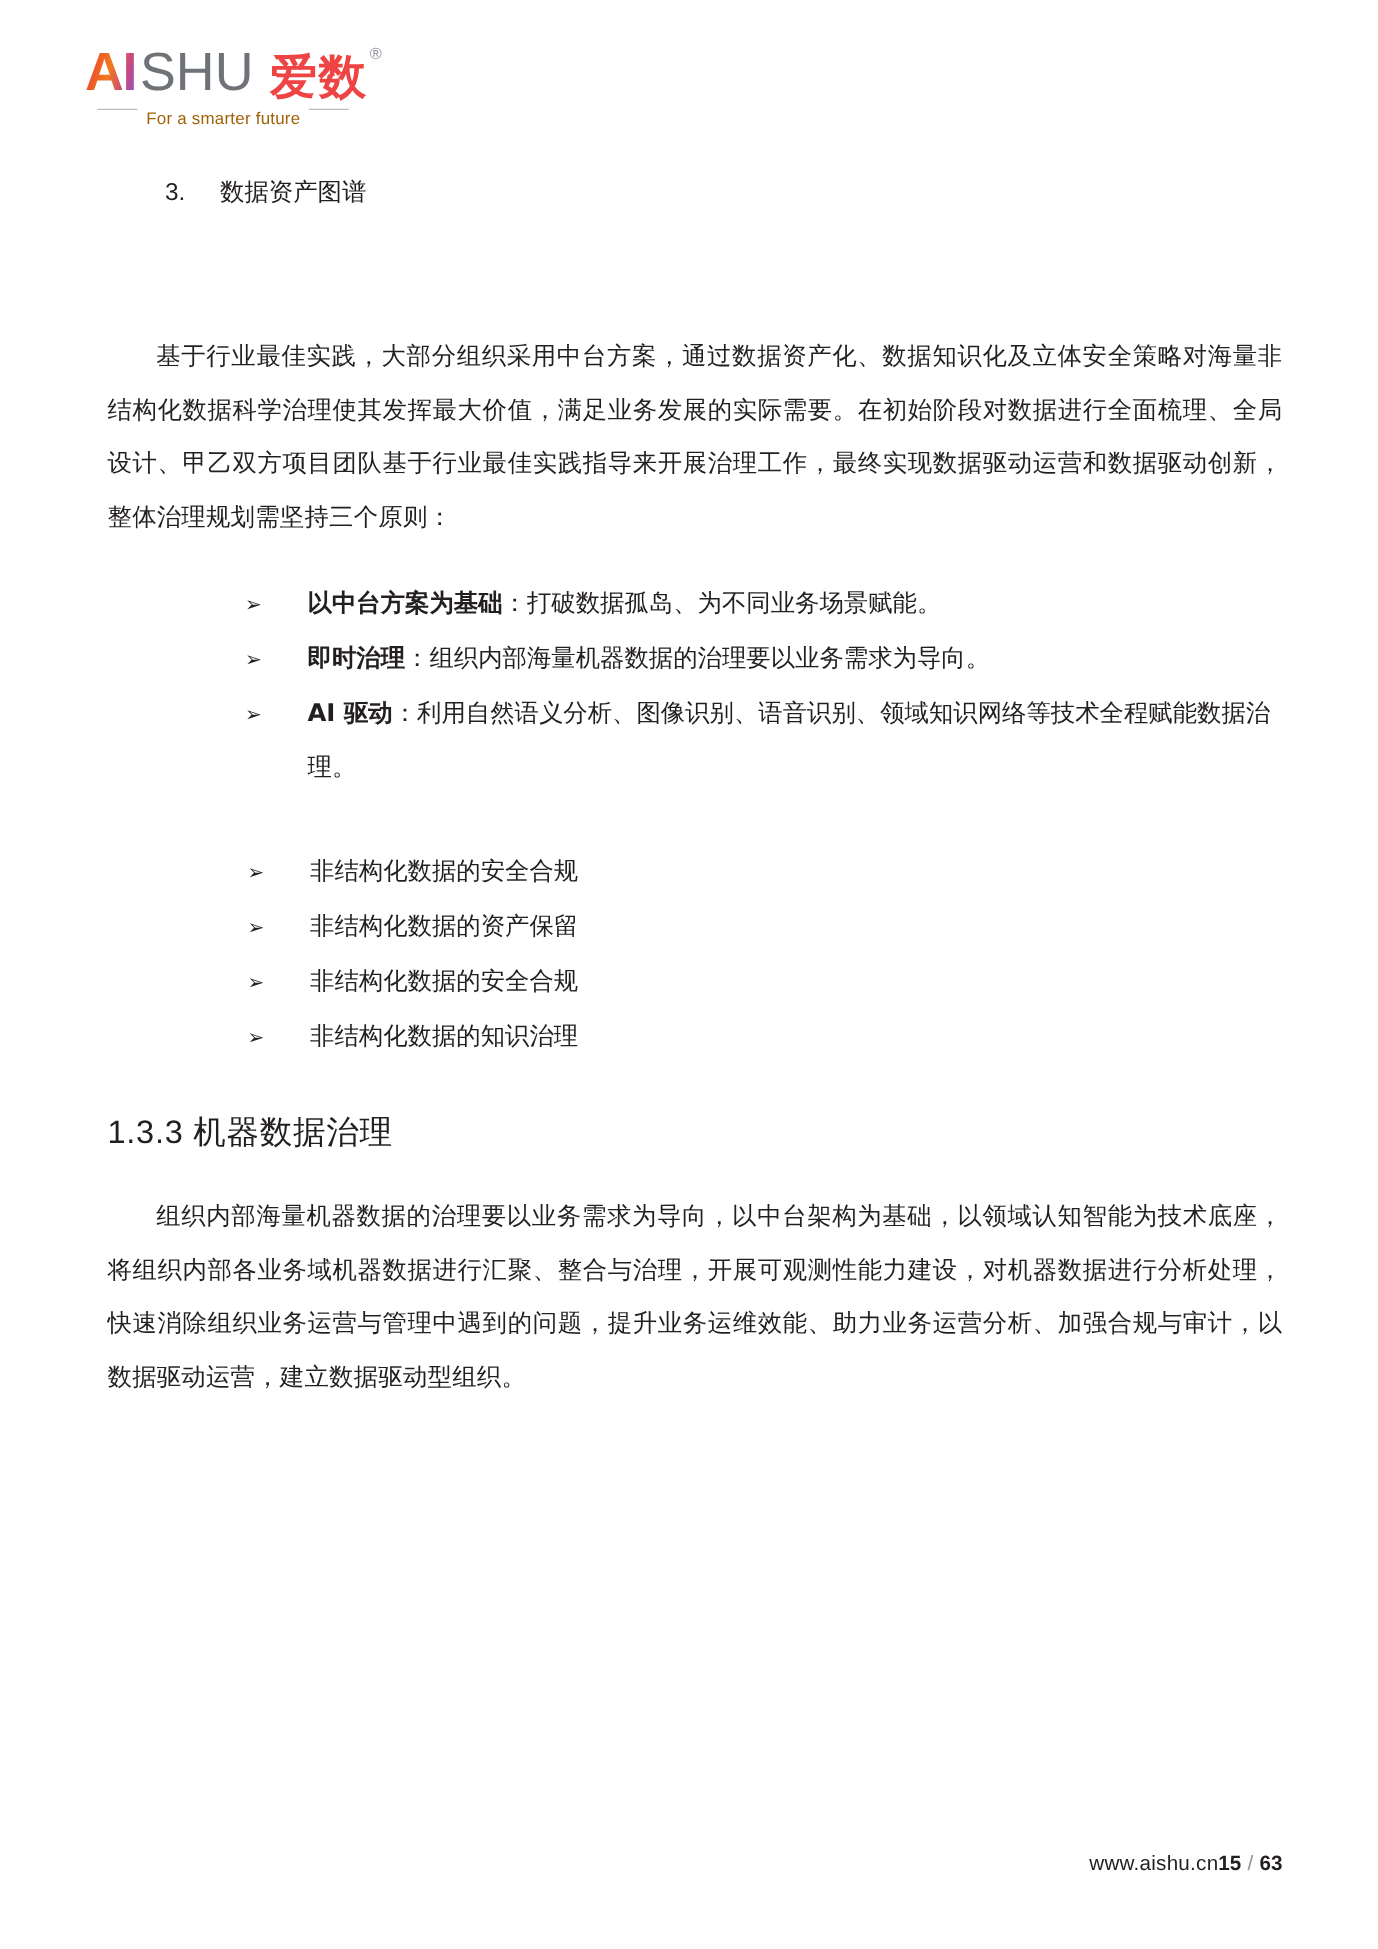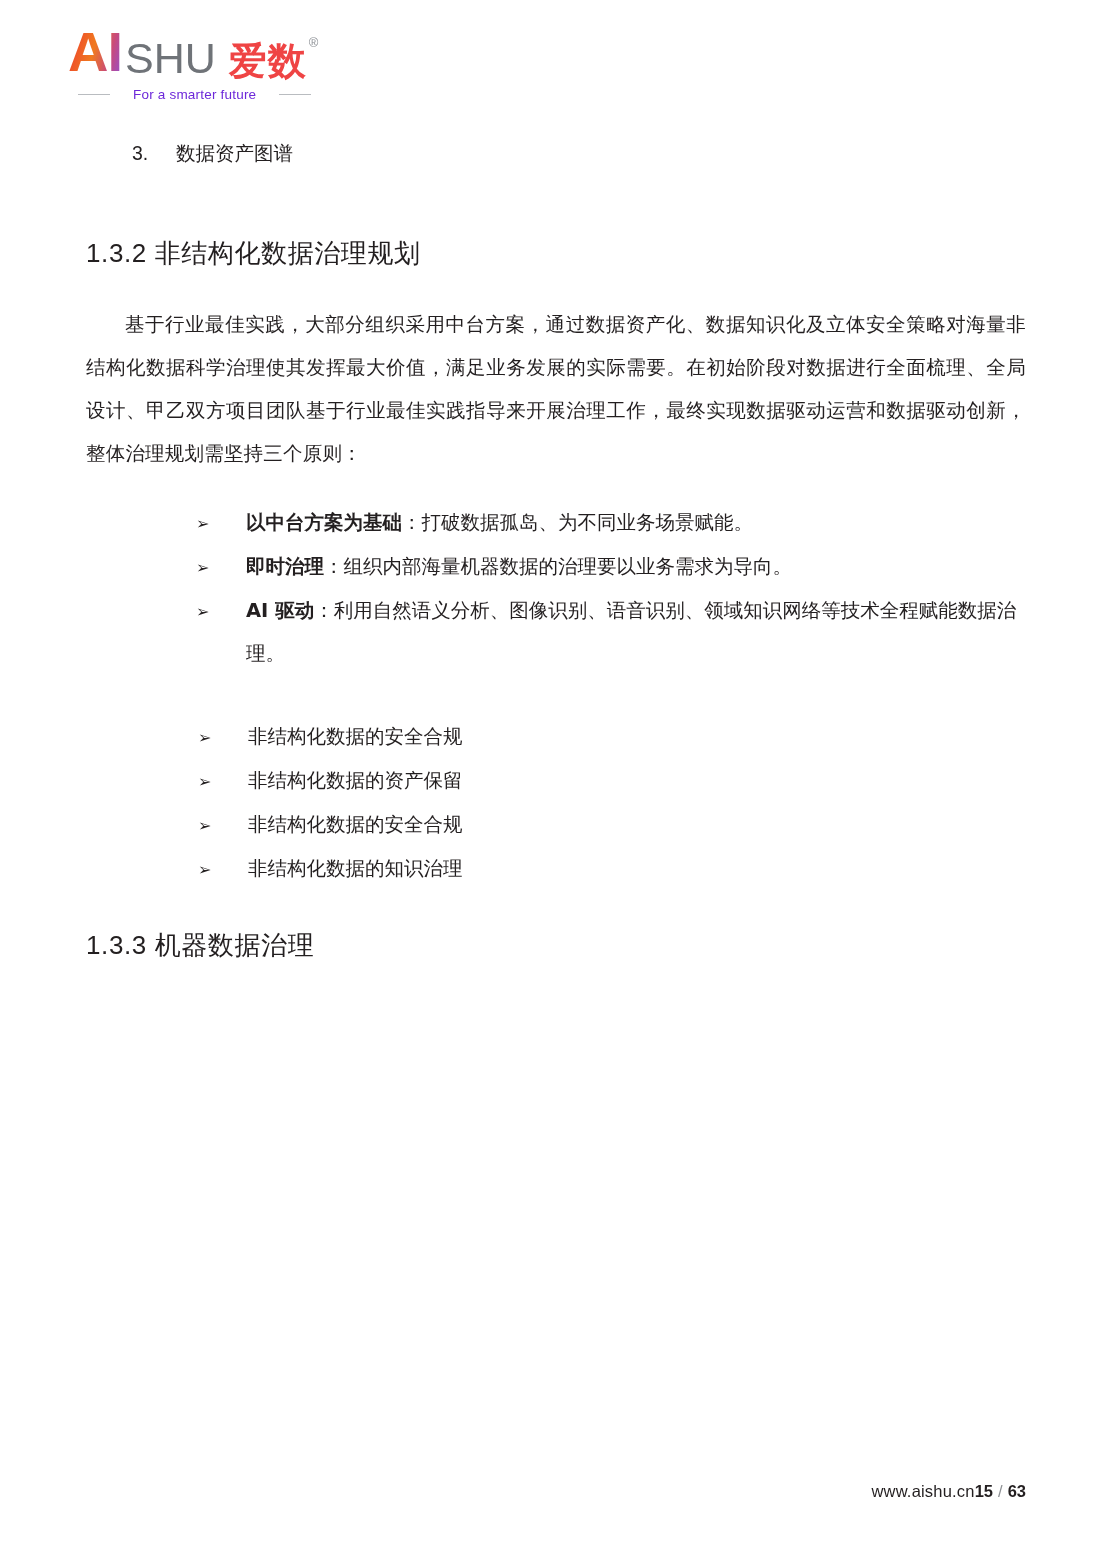--- a/index.html
+++ b/index.html
@@ -28,21 +28,21 @@
     width: 300px;
   }
   .logo-row {
     display: flex;
     align-items: flex-end;
     height: 46px;
     line-height: 1;
   }
   .logo-ai {
     font-family: "Liberation Sans", sans-serif;
-    font-size: 56px;
+    font-size: 43px;
     font-weight: 700;
     letter-spacing: -1px;
     background: linear-gradient(105deg, #e8352c 0%, #ef5b27 26%, #f07a1f 47%, #c94a7a 74%, #8e4fd6 100%);
     -webkit-background-clip: text;
     background-clip: text;
     color: transparent;
     -webkit-text-fill-color: transparent;
   }
   .logo-shu {
     font-family: "Liberation Sans", sans-serif;
@@ -65,23 +65,22 @@
     font-size: 13px;
     color: #8b8f94;
     margin-left: 2px;
     align-self: flex-start;
     margin-top: 2px;
   }
   .logo-tagline {
     margin-top: 7px;
     margin-left: 10px;
     display: flex;
-    align-items: center;
-    gap: 23px;
-    color: #6d28d9;
+    gap: 7px;
+    color: #a16207;
     font-size: 13.5px;
     font-family: "Liberation Sans", sans-serif;
     letter-spacing: 0.2px;
   }
   .logo-tagline .rule {
     display: block;
     width: 32px;
     height: 1px;
     background: #b9bcc0;
   }
@@ -210,21 +209,20 @@
     <div class="num-heading">
       <span class="n">3.</span>
       <span>数据资产图谱</span>
     </div>
 
     <div class="sp-26"></div>
 
 
     <div class="sp-40"></div>
 
-    <h2 class="sec-heading">1.3.2 非结构化数据治理规划</h2>
 
     <div class="sp-30"></div>
 
     <p class="para">基于行业最佳实践，大部分组织采用中台方案，通过数据资产化、数据知识化及立体安全策略对海量非结构化数据科学治理使其发挥最大价值，满足业务发展的实际需要。在初始阶段对数据进行全面梳理、全局设计、甲乙双方项目团队基于行业最佳实践指导来开展治理工作，最终实现数据驱动运营和数据驱动创新，整体治理规划需坚持三个原则：</p>
 
     <div class="sp-26"></div>
 
     <ul class="arrow-list lvl1">
       <li>
         <span class="marker">➢</span>
@@ -263,20 +261,21 @@
         <span class="item-text">非结构化数据的知识治理</span>
       </li>
     </ul>
 
     <div class="sp-34"></div>
 
     <h2 class="sec-heading">1.3.3 机器数据治理</h2>
 
     <div class="sp-26"></div>
 
+    <p class="para">组织内部海量机器数据的治理要以业务需求为导向，以中台架构为基础，以领域认知智能为技术底座，将组织内部各业务域机器数据进行汇聚、整合与治理，开展可观测性能力建设，对机器数据进行分析处理，快速消除组织业务运营与管理中遇到的问题，提升业务运维效能、助力业务运营分析、加强合规与审计，以数据驱动运营，建立数据驱动型组织。</p>
 
     <div class="sp-18"></div>
 
 
   </div>
 
   <div class="footer">
     <span class="footer-url">www.aishu.cn</span>
     <span class="footer-pages">
       <span class="cur">15</span><span class="sep">/</span><span class="tot">63</span>

